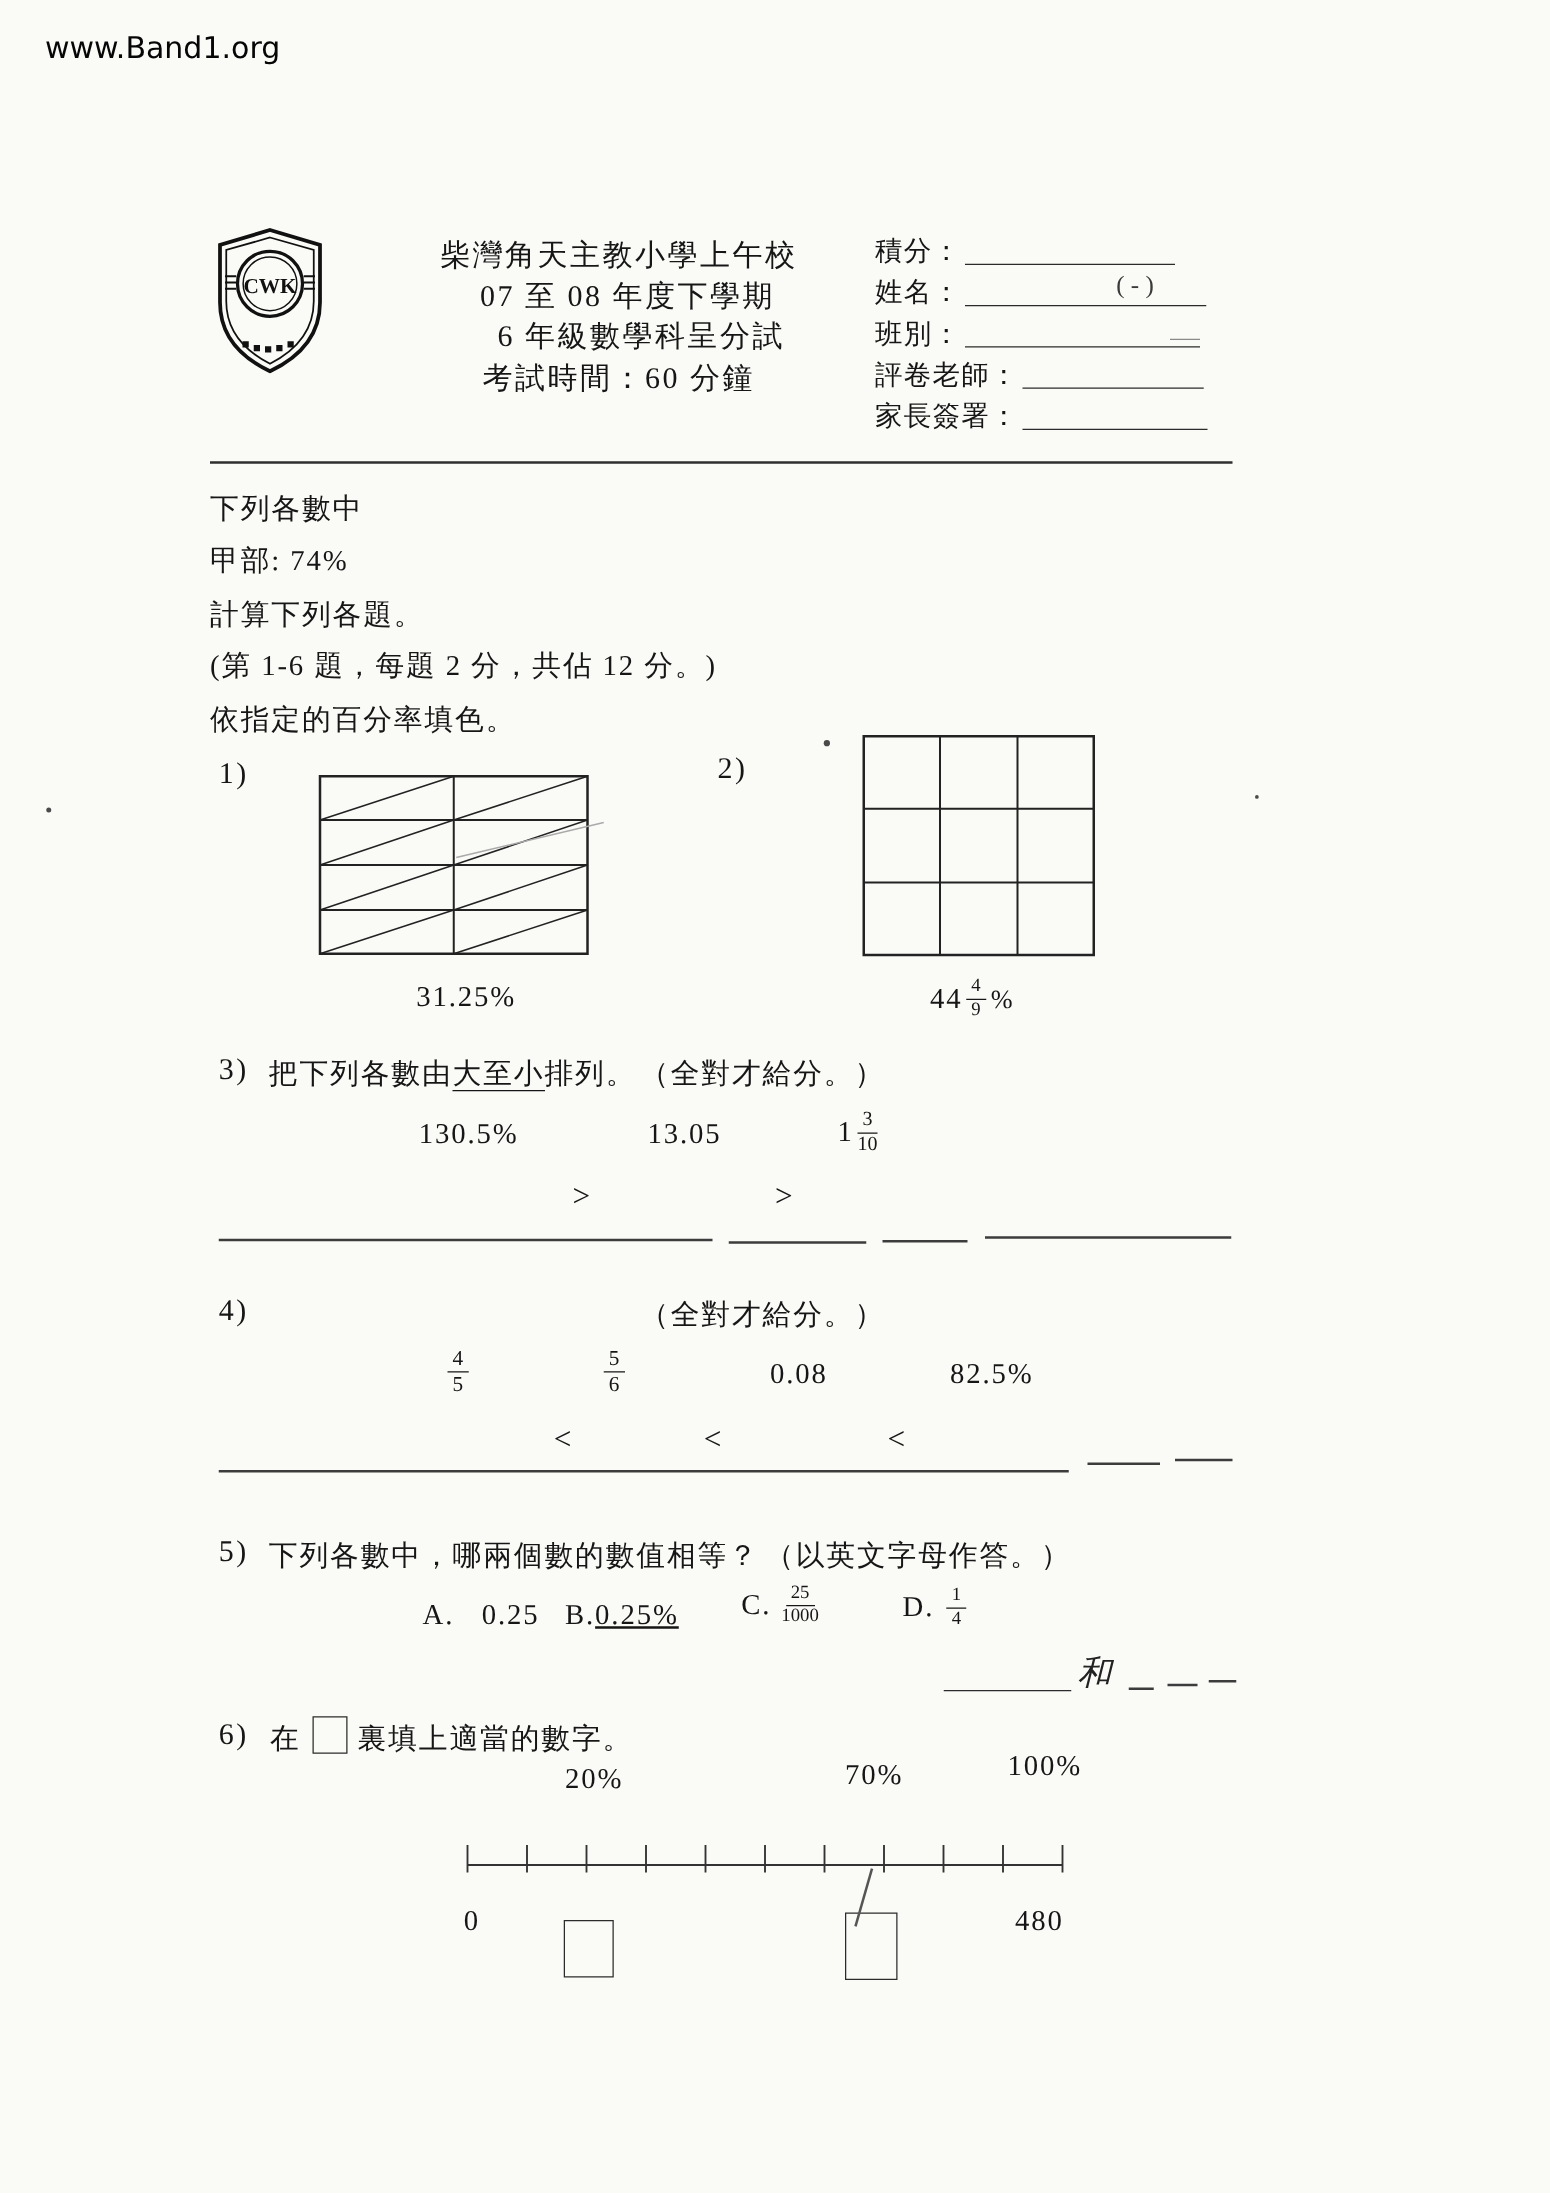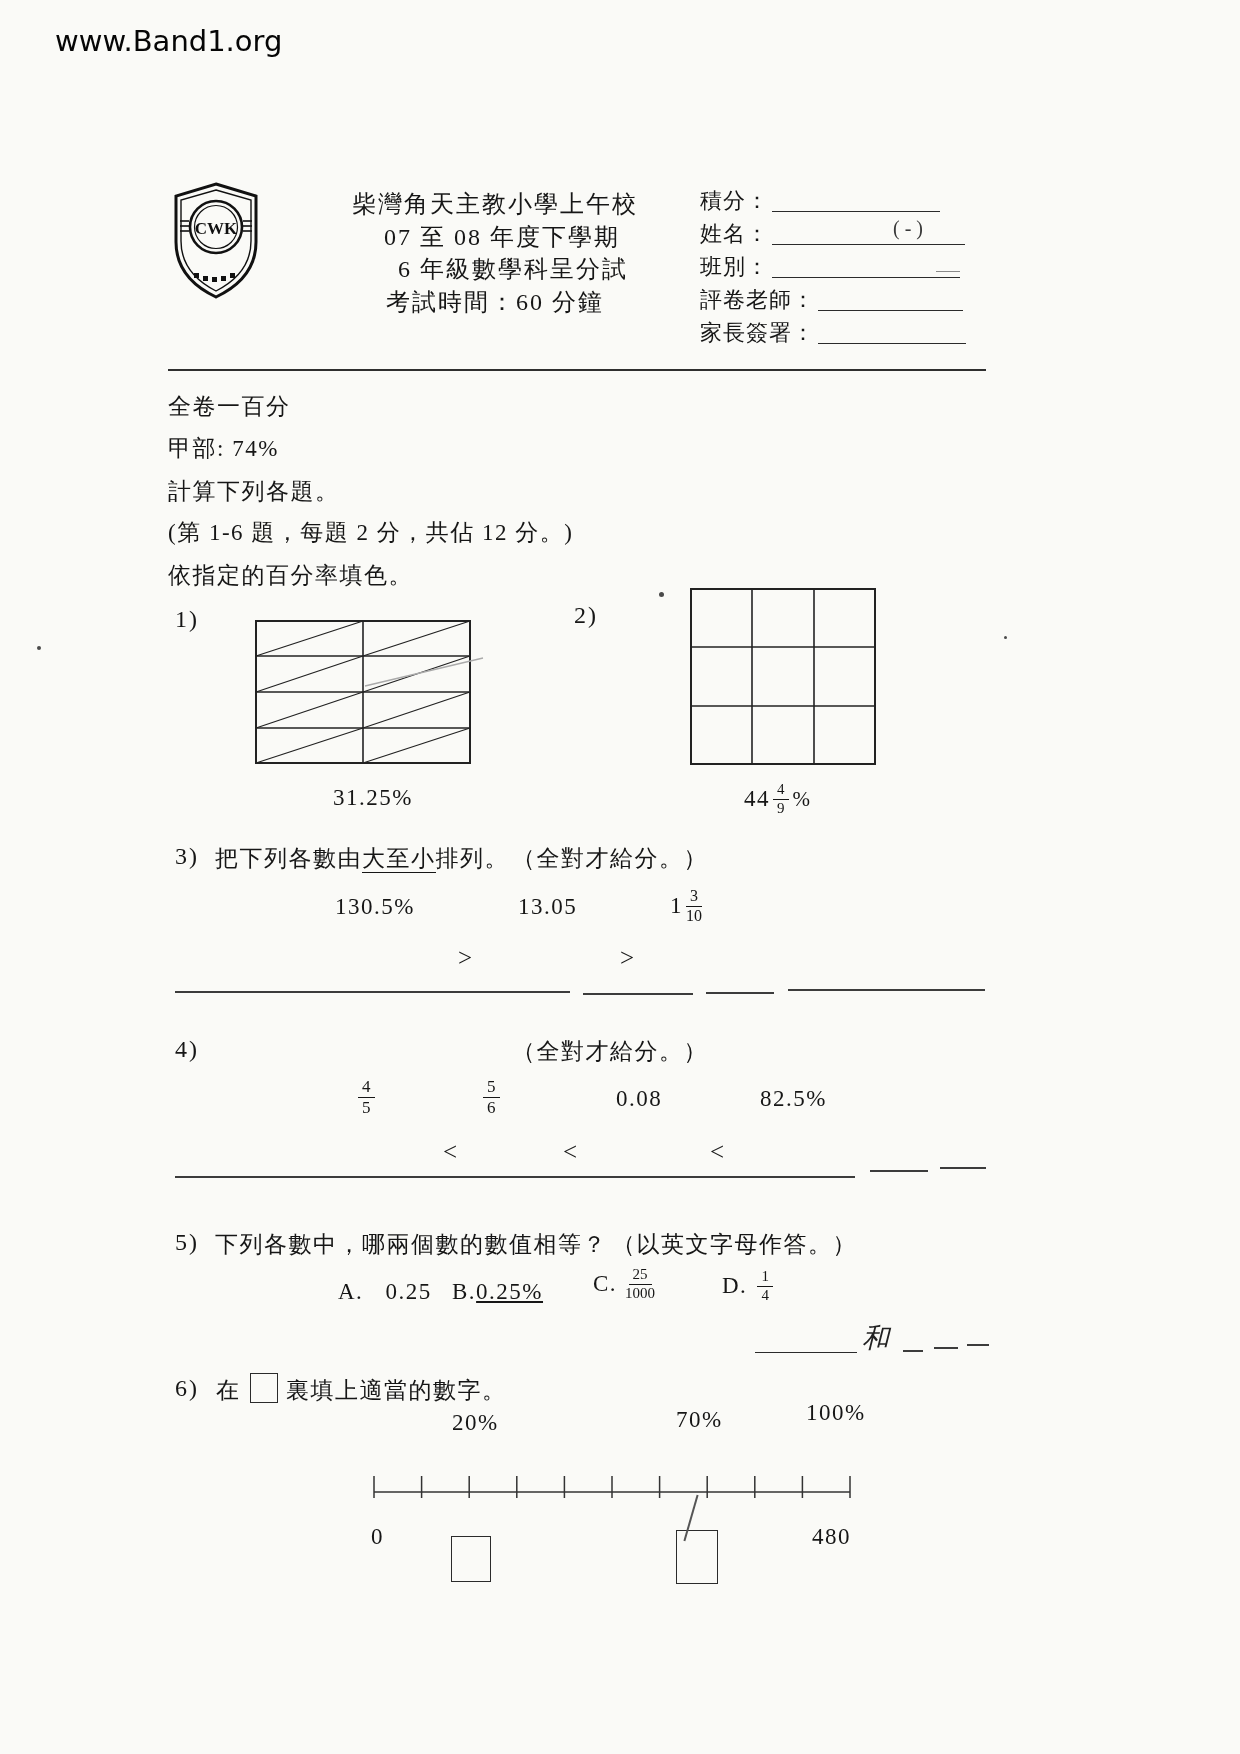--- a/index.html
+++ b/index.html
@@ -21,21 +21,21 @@
   .speck{position:absolute;background:#4a4a4a;border-radius:50%;}
   .boxblank{position:absolute;border:1.8px solid #2b2b2b;}
   .divider{position:absolute;background:#2f2f2f;}
   svg{overflow:visible;}
 </style>
 </head>
 <body>
 
 <div class="page">
 
-  <div class="t sans" style="left:36px;top:24px;font-size:29px;color:#060606;margin-left:19px;">www.Band1.org</div>
+  <div class="t sans" style="left:36px;top:24px;font-size:24px;color:#060606;">www.Band1.org</div>
 
   <svg class="t" style="left:170px;top:180px;" width="92" height="122" viewBox="0 0 92 122">
     <path d="M46 4 L86 16 L86 62 Q86 98 46 117 Q6 98 6 62 L6 16 Z" fill="none" stroke="#111" stroke-width="3"></path>
     <path d="M46 10 L81 20 L81 61 Q81 93 46 111 Q11 93 11 61 L11 20 Z" fill="none" stroke="#111" stroke-width="1.4"></path>
     <circle cx="46" cy="47" r="26" fill="none" stroke="#111" stroke-width="2.6"></circle>
     <circle cx="46" cy="47" r="21.5" fill="none" stroke="#111" stroke-width="1.2"></circle>
     <text x="46" y="54" font-size="17" font-weight="bold" text-anchor="middle" fill="#111">CWK</text>
     <g stroke="#111" stroke-width="1.6">
       <line x1="10" y1="41" x2="19" y2="41"></line>
         <line x1="10" y1="46" x2="19" y2="46"></line>
@@ -70,21 +70,21 @@
   <div class="segl" style="left:936px;top:271px;width:24px;"></div>
 
   <div class="t fs22" style="left:700px;top:285px;">評卷老師：</div>
   <div class="blank" style="left:818px;top:310px;width:145px;"></div>
 
   <div class="t fs22" style="left:700px;top:318px;">家長簽署：</div>
   <div class="blank" style="left:818px;top:343px;width:148px;"></div>
 
   <div class="divider" style="left:168px;top:369px;width:818px;height:2px;"></div>
 
-  <div class="t fs23" style="left:168px;top:391px;">全卷一百分</div>
+  <div class="t fs23" style="left:168px;top:391px;">下列各數中</div>
   <div class="t fs23" style="left:168px;top:433px;">甲部: 74%</div>
   <div class="t fs23" style="left:168px;top:476px;">計算下列各題。</div>
   <div class="t fs23" style="left:168px;top:517px;">(第 1-6 題，每題 2 分，共佔 12 分。)</div>
   <div class="t fs23" style="left:168px;top:560px;">依指定的百分率填色。</div>
 
   <div class="t fs24" style="left:175px;top:606px;">1)</div>
   <svg class="t" style="left:255px;top:620px;" width="216" height="144" viewBox="0 0 216 144">
     <rect x="1" y="1" width="214" height="142" fill="none" stroke="#222" stroke-width="2"></rect>
     <line x1="108" y1="1" x2="108" y2="143" stroke="#222" stroke-width="1.6"></line>
     <line x1="1" y1="36" x2="215" y2="36" stroke="#222" stroke-width="1.6"></line>

